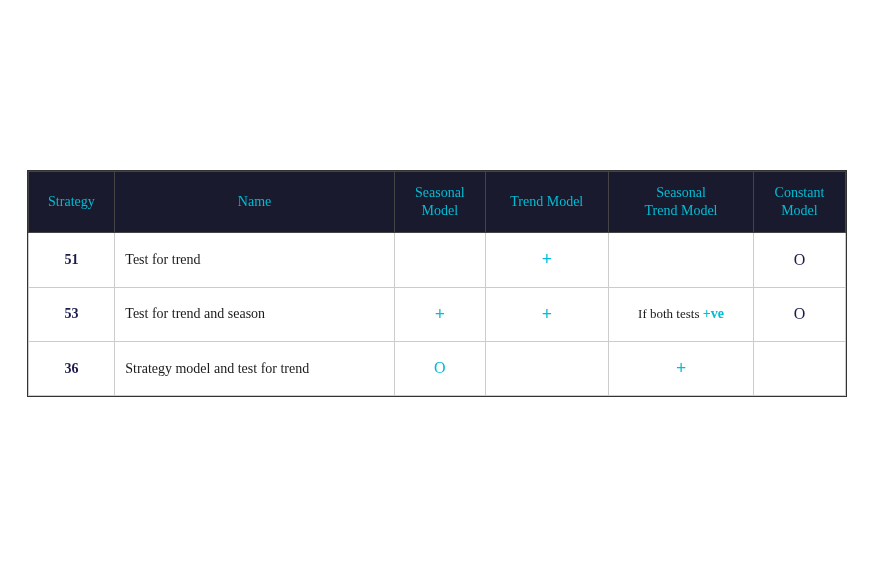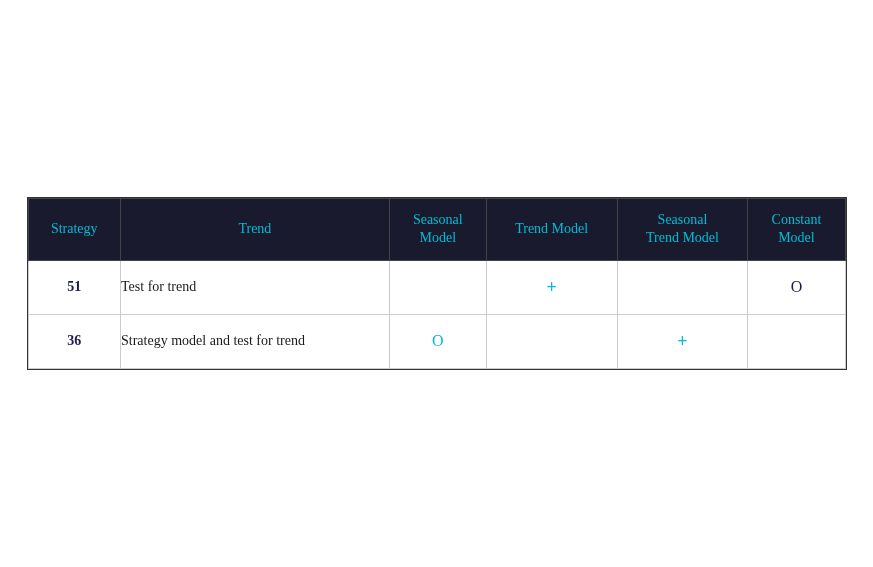--- a/index.html
+++ b/index.html
@@ -43,21 +43,21 @@
       line-height: 1.3;
     }
 
     tbody tr {
       border-bottom: 1px solid #ccc;
     }
 
     tbody td {
       border: 1px solid #ccc;
       text-align: center;
-      padding: 14px 0;
+      padding: 14px 10px;
       color: #1a1a1a;
       vertical-align: middle;
       line-height: 1.4;
     }
 
     td.strategy-col {
       color: #1a1a4e;
       font-weight: bold;
     }
 
@@ -93,39 +93,47 @@
     }
   </style>
 </head>
 <body>
 
 <div class="table-container">
   <table>
     <thead>
       <tr>
         <th>Strategy</th>
-        <th>Trend</th>
+        <th>Name</th>
         <th>Seasonal<br>Model</th>
         <th>Trend Model</th>
         <th>Seasonal<br>Trend Model</th>
         <th>Constant<br>Model</th>
       </tr>
     </thead>
     <tbody>
 
       <tr>
         <td class="strategy-col">51</td>
         <td class="name-col">Test for trend</td>
         <td></td>
         <td><span class="cyan-plus">+</span></td>
         <td></td>
         <td><span class="dark-o">O</span></td>
       </tr>
 
 
+      <tr>
+        <td class="strategy-col">53</td>
+        <td class="name-col">Test for trend and season</td>
+        <td><span class="cyan-plus">+</span></td>
+        <td><span class="cyan-plus">+</span></td>
+        <td><span class="if-both">If both tests <span class="cyan-plus">+ve</span></span></td>
+        <td><span class="dark-o">O</span></td>
+      </tr>
 
       <tr>
         <td class="strategy-col">36</td>
         <td class="name-col">Strategy model and test for trend</td>
         <td><span class="cyan-o">O</span></td>
         <td></td>
         <td><span class="cyan-plus">+</span></td>
         <td></td>
       </tr>
 

